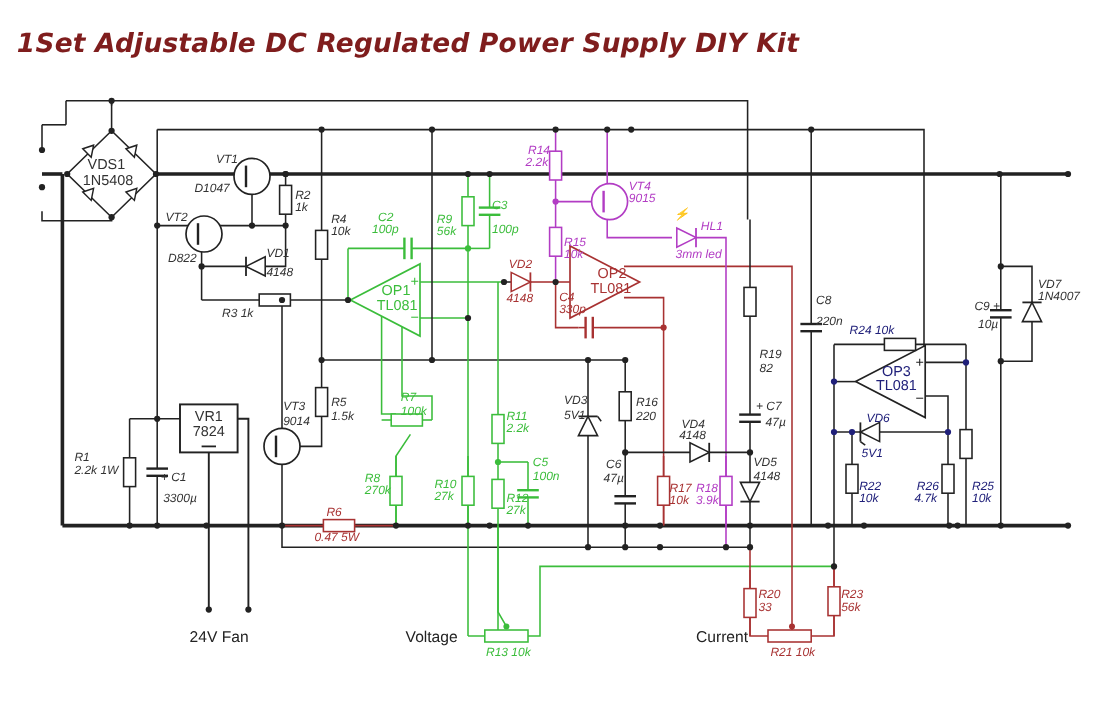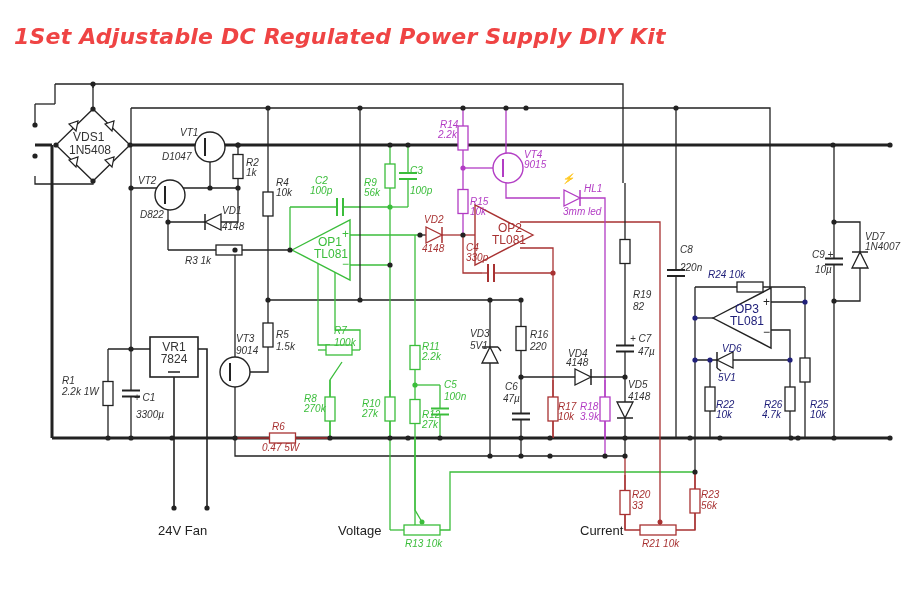--- a/index.html
+++ b/index.html
@@ -1,17 +1,17 @@
 <!DOCTYPE html>
 <html><head>
 <meta charset="utf-8">
 <style>
   html, body { margin:0; padding:0; background:#ffffff; }
   body { width:920px; height:591px; position:relative; overflow:hidden; font-family:"DejaVu Sans", sans-serif; }
-  #title { position:absolute; left:14px; top:24px; font-size:22px; font-weight:bold; font-style:italic; color:#ef4444; letter-spacing:0.2px; font-family:"DejaVu Sans", sans-serif; }
+  #title { position:absolute; left:14px; top:24px; font-size:22px; font-weight:bold; font-style:italic; color:#7f1d1d; letter-spacing:0.2px; font-family:"DejaVu Sans", sans-serif; }
   #schematic { position:absolute; left:0; top:0; }
   .lbl { font-family:"Liberation Sans", sans-serif; font-size:10px; font-style:italic; }
   .lbl-up { font-family:"Liberation Sans", sans-serif; font-size:12px; }
   .io { font-family:"Liberation Sans", sans-serif; font-size:13px; fill:#222; }
 </style>
 </head>
 <body>
 
 <div id="title">1Set Adjustable DC Regulated Power Supply DIY Kit</div>
 

